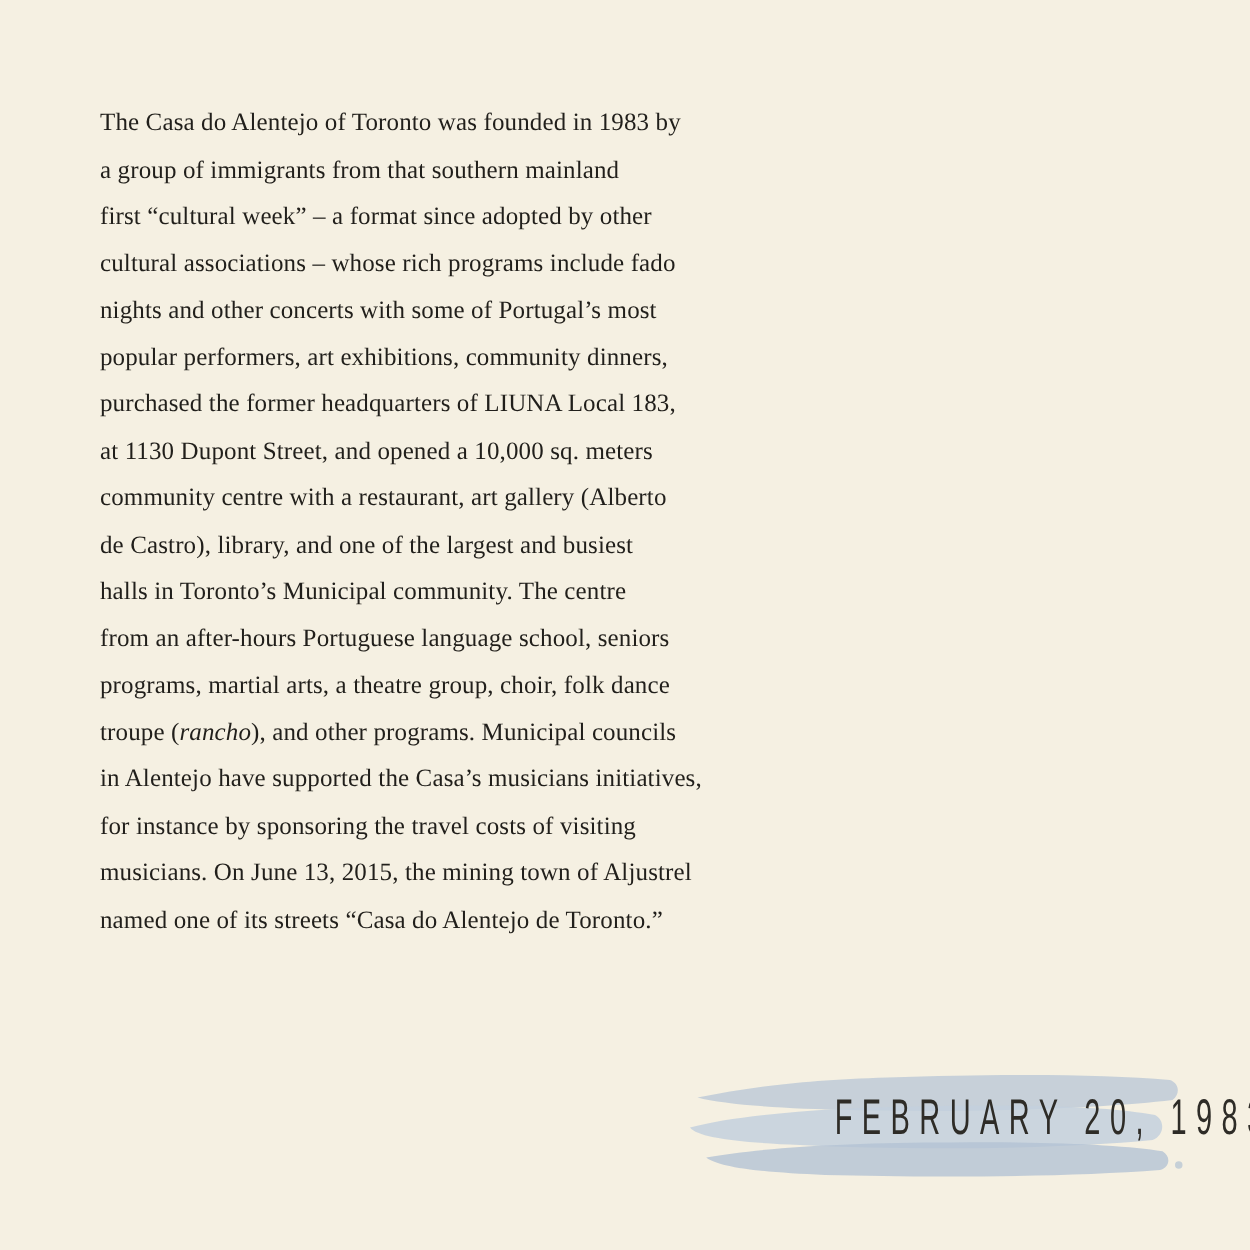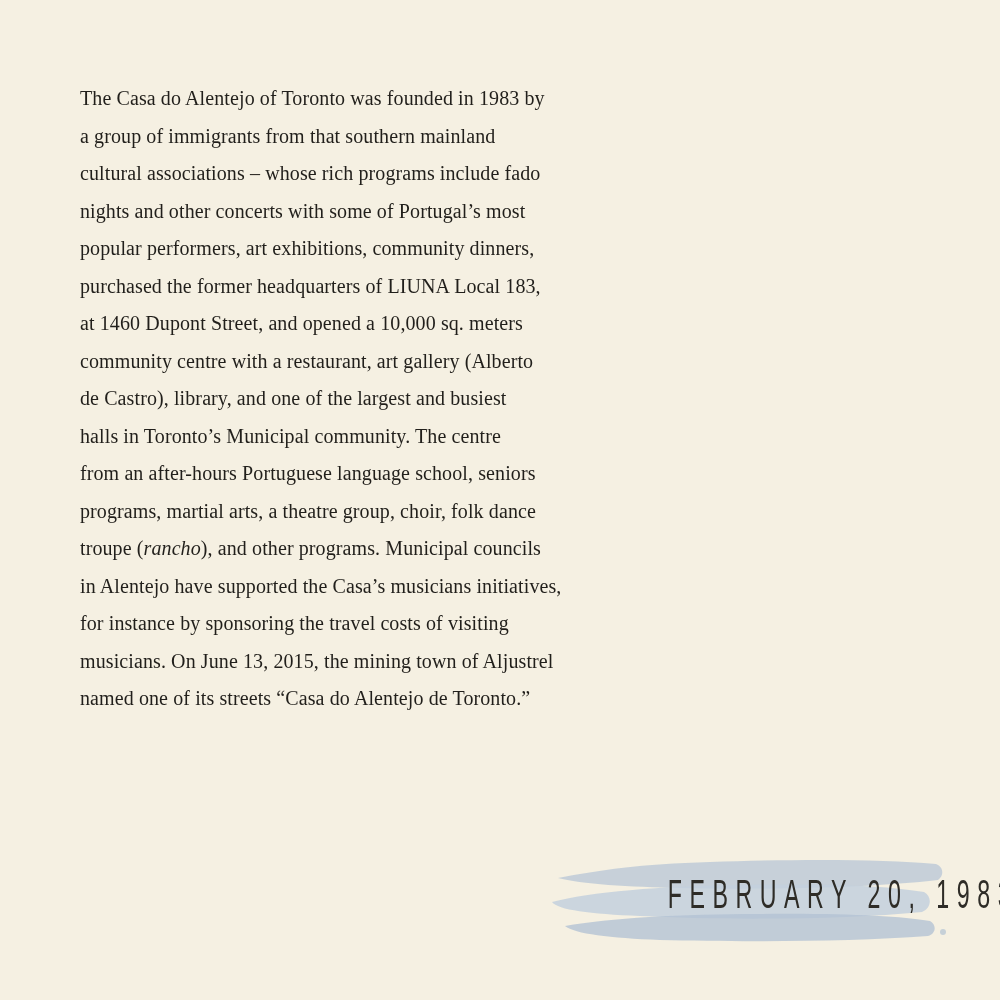--- a/index.html
+++ b/index.html
@@ -60,25 +60,26 @@
     transform-origin: center;
     white-space: nowrap;
   }
 </style>
 </head>
 <body>
 
 <div class="article">
     <div class="line"><span>The Casa do Alentejo of Toronto was founded in 1983 by</span></div>
     <div class="line"><span>a group of immigrants from that southern mainland</span></div>
+    <div class="line"><span>first “cultural week” – a format since adopted by other</span></div>
     <div class="line"><span>cultural associations – whose rich programs include fado</span></div>
     <div class="line"><span>nights and other concerts with some of Portugal’s most</span></div>
     <div class="line"><span>popular performers, art exhibitions, community dinners,</span></div>
     <div class="line"><span>purchased the former headquarters of LIUNA Local 183,</span></div>
-    <div class="line"><span>at 1460 Dupont Street, and opened a 10,000 sq. meters</span></div>
+    <div class="line"><span>at 1130 Dupont Street, and opened a 10,000 sq. meters</span></div>
     <div class="line"><span>community centre with a restaurant, art gallery (Alberto</span></div>
     <div class="line"><span>de Castro), library, and one of the largest and busiest</span></div>
     <div class="line"><span>halls in Toronto’s Municipal community. The centre</span></div>
     <div class="line"><span>from an after-hours Portuguese language school, seniors</span></div>
     <div class="line"><span>programs, martial arts, a theatre group, choir, folk dance</span></div>
     <div class="line"><span>troupe (</span><em>rancho</em><span>), and other programs. Municipal councils</span></div>
     <div class="line"><span>in Alentejo have supported the Casa’s musicians initiatives,</span></div>
     <div class="line"><span>for instance by sponsoring the travel costs of visiting</span></div>
     <div class="line"><span>musicians. On June 13, 2015, the mining town of Aljustrel</span></div>
     <div class="line"><span>named one of its streets “Casa do Alentejo de Toronto.”</span></div>

